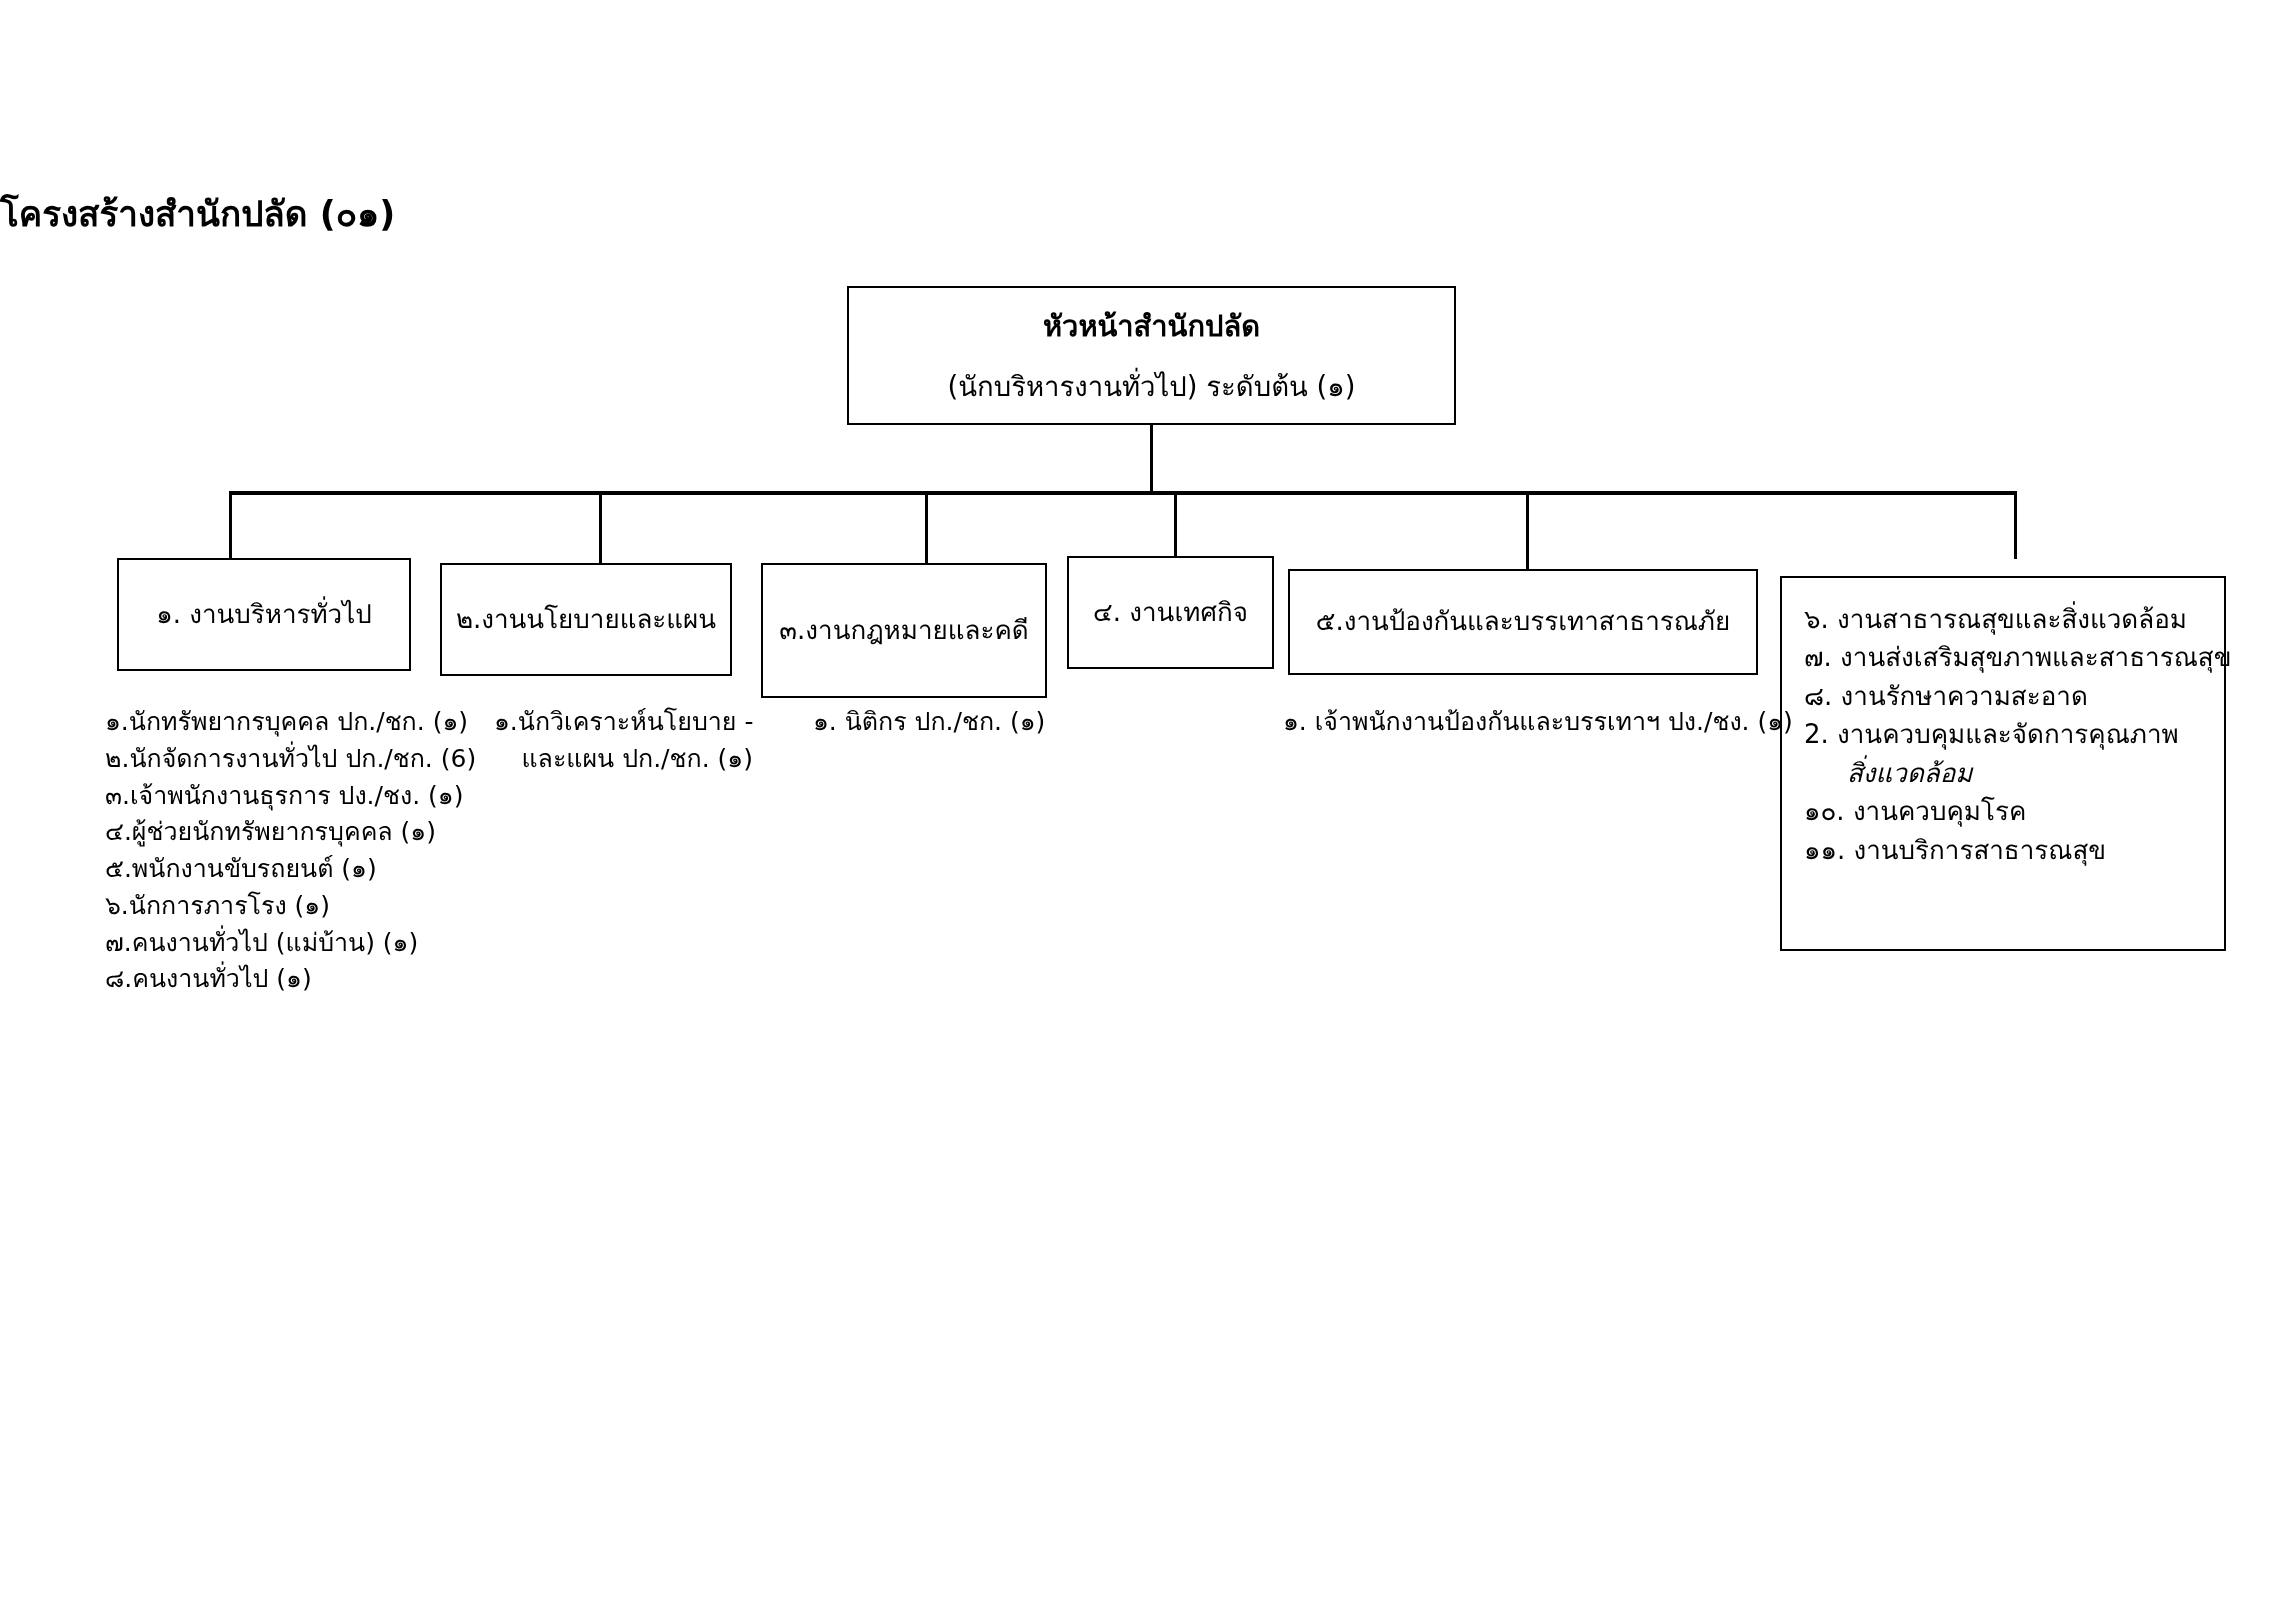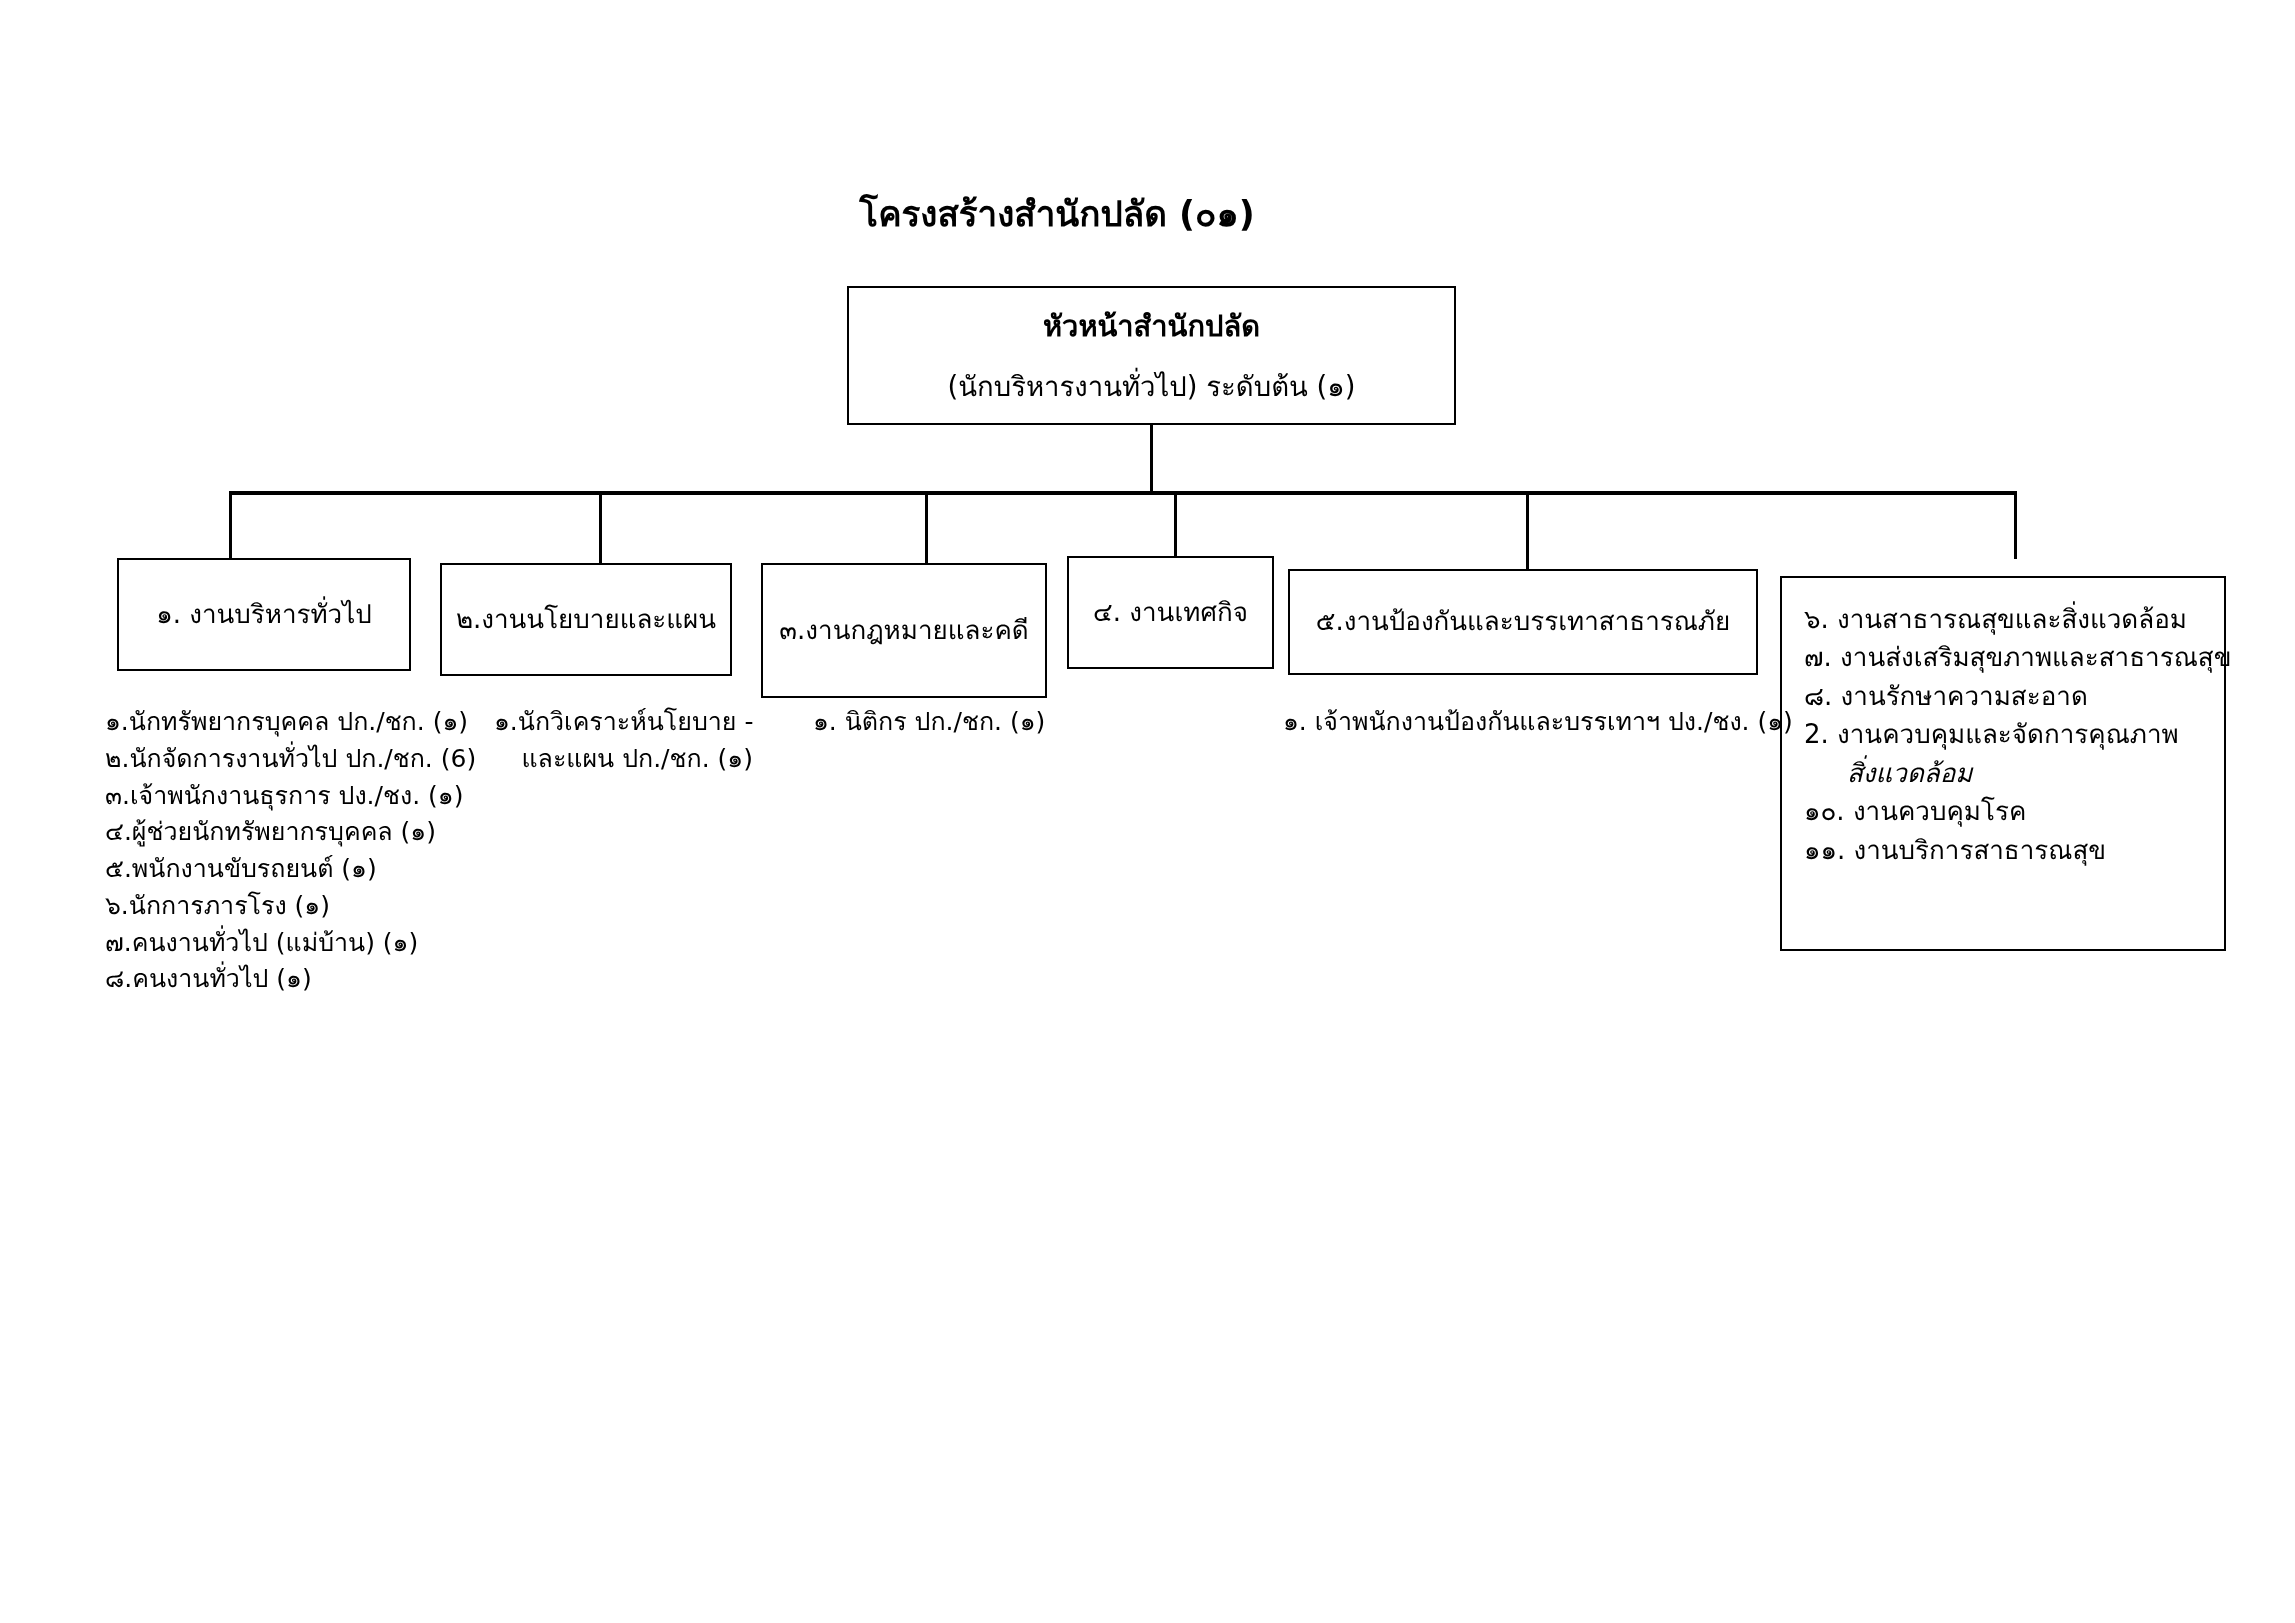--- a/index.html
+++ b/index.html
@@ -19,26 +19,25 @@
     background: #ffffff;
     overflow: hidden;
   }
 
   
   .chart-title {
     position: absolute;
     left: 0;
     top: 194px;
     width: 2098px;
-    text-align: center;
+    text-align: left;
     font-size: 35px;
     font-weight: bold;
     line-height: 1.15;
     letter-spacing: 0px;
-    padding-left: 8px;
   }
 
   
   .node-box {
     position: absolute;
     box-sizing: border-box;
     border: 2.6px solid #000000;
     background: #ffffff;
     display: flex;
     align-items: center;

